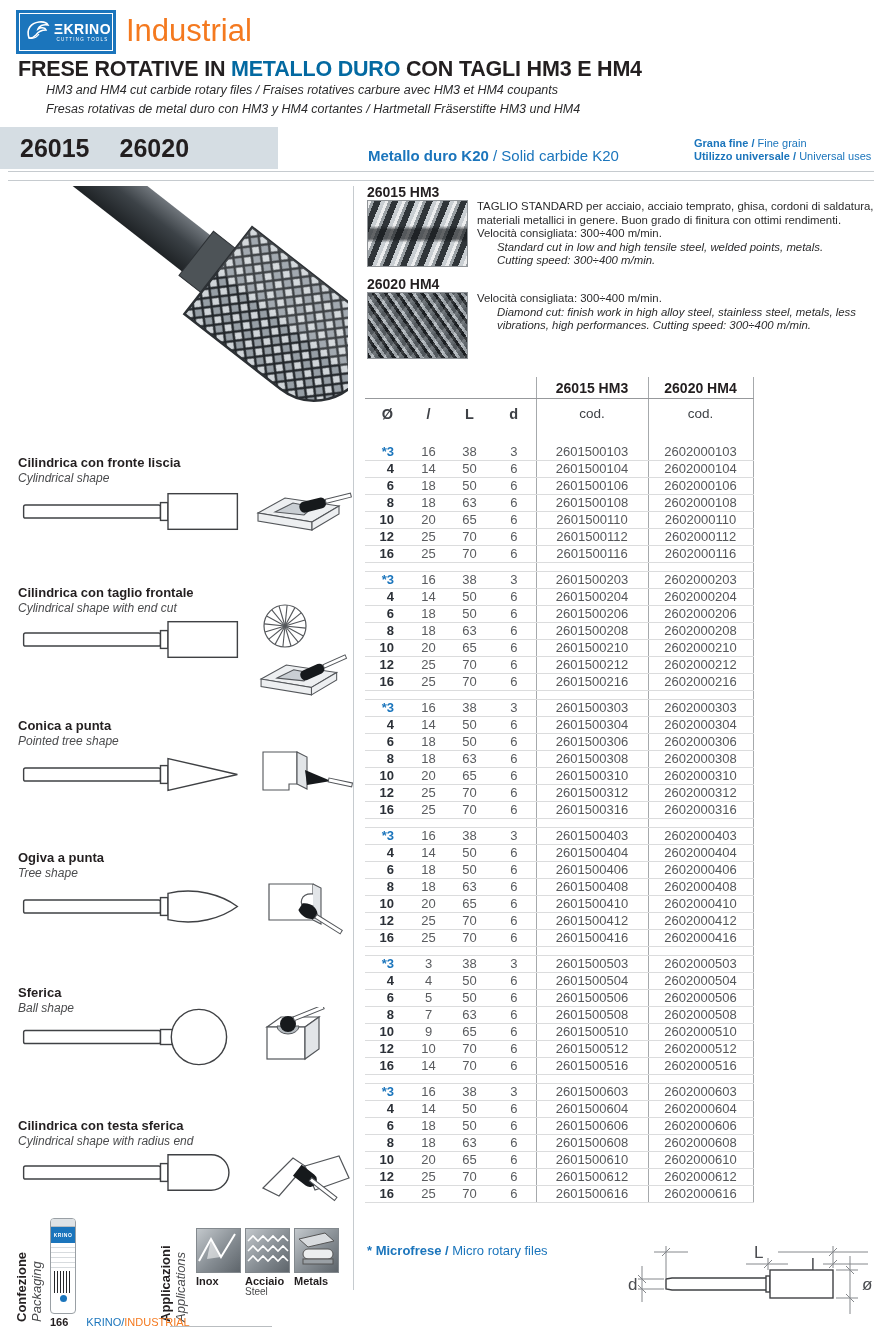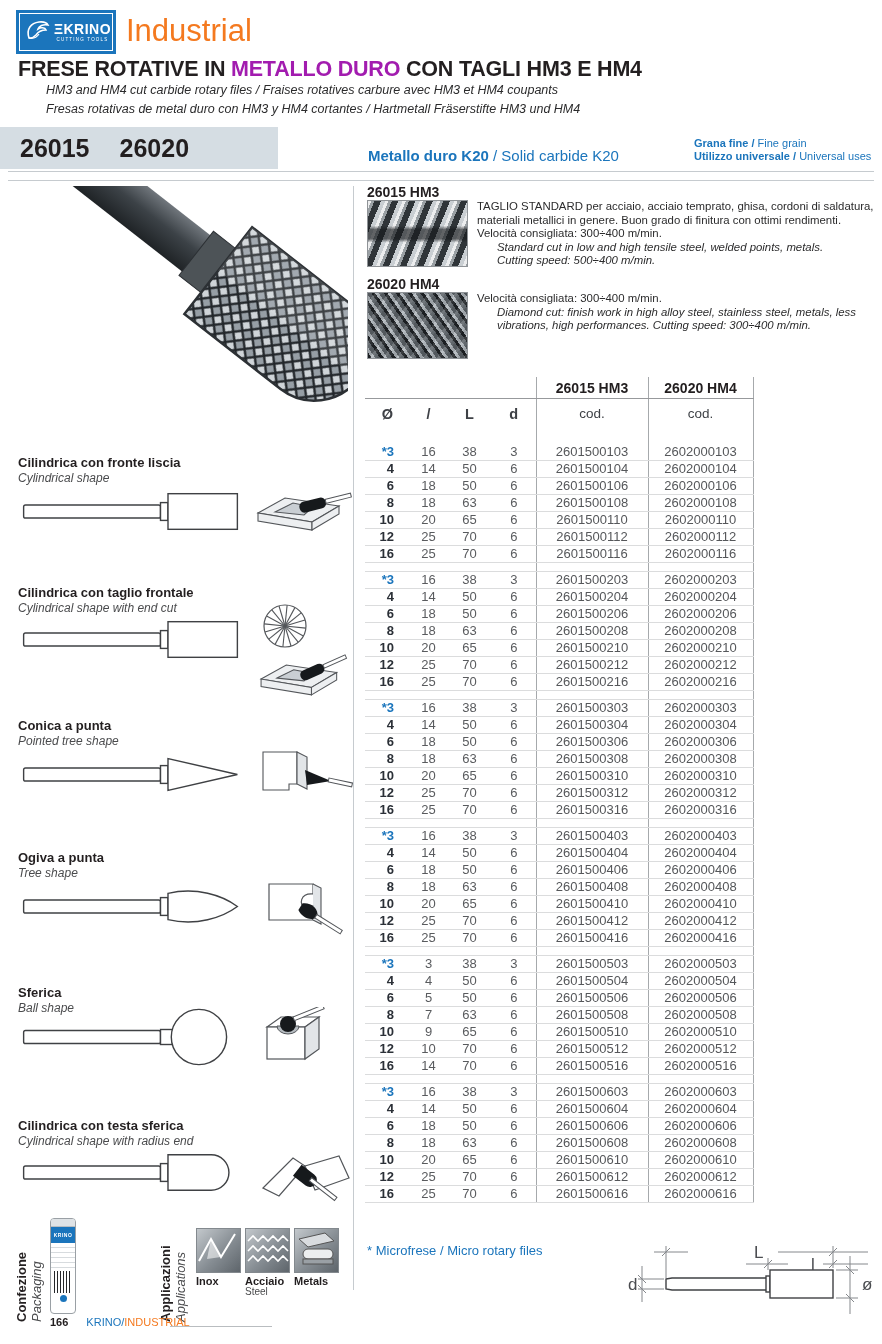--- a/index.html
+++ b/index.html
@@ -10,21 +10,21 @@
   
   .logo{left:16px;top:10px;width:100px;height:44px;background:#1B75BC;padding:0;box-sizing:border-box;}
   .logo-inner{position:absolute;left:3px;top:3px;right:3px;bottom:3px;border:1px solid #fff;
               display:flex;align-items:center;}
   .logo-bird{width:30px;height:30px;margin-left:3px;flex:0 0 auto;}
   .logo-rt{flex:1;text-align:center;line-height:1;}
   .logo-text{color:#fff;font-weight:bold;font-size:14px;letter-spacing:.5px;}
   .logo-sub{color:#fff;font-size:4.5px;letter-spacing:1.2px;margin-top:2px;}
   .series{left:126px;top:13px;font-size:31px;color:#F4791F;}
   .h1line{left:18px;top:57px;font-size:21.5px;font-weight:bold;letter-spacing:-0.2px;}
-  .h1line .blue{color:#a21caf;}
+  .h1line .blue{color:#0369a1;}
   .subt{left:18px;font-size:12.5px;font-style:italic;color:#2b2b2c;margin-left:28px;}
 
   
   .band{left:0;top:127px;width:278px;height:42px;background:#D5DDE3;}
   .band-codes{position:absolute;left:20px;top:7px;font-size:25px;font-weight:bold;color:#221E1F;}
   .band-codes span + span{margin-left:30px;margin-top:38px;}
   .material{left:368px;top:147px;font-size:15px;color:#1B75BC;}
   .material b{font-weight:bold;}
   .grainbox{left:694px;top:137px;font-size:11px;line-height:13px;color:#1B75BC;}
   .grainbox b{font-weight:bold;}
@@ -78,21 +78,21 @@
   .spec tr.h2 td.cod{font-weight:normal;font-size:13.5px;color:#3e4146;}
   .spec tr.h3 td{height:15px;}
   .spec td.v1{border-left:1px solid #A6A9AC;border-right:1px solid #A6A9AC;}
   .spec td.v2{border-right:1px solid #A6A9AC;}
   .spec tbody td.v1,.spec tbody td.v2{color:#55575a;}
   .spec td.c0{font-weight:bold;color:#2b3037;text-align:right;padding-right:16px;}
   .spec td.c0.star{color:#1B75BC;}
   .spec tr.sp td{height:8px;}
 
   .note{left:367px;top:1243px;font-size:13px;color:#1B75BC;}
-  .note b{font-weight:normal;}
+  .note b{font-weight:bold;}
 
   
   .footer{left:18px;top:1316px;font-size:11px;margin-left:32px;}
   .footer .pg{font-weight:bold;color:#221E1F;margin-right:18px;}
   .footer .kb{color:#1B75BC;}
   .footer .ko{color:#F4791F;}
   .f-rule{left:170px;top:1326px;width:102px;height:1px;background:#b9bdc0;}
 
   svg text{font-family:"Liberation Sans",sans-serif;}
 </style>
@@ -355,21 +355,21 @@
       <div class="tile-s"></div>
     </div>
   </div>
 
   <div class="abs pcode" style="left:367px;top:184px;">26015 HM3</div>
   <div class="abs thumb hm3" style="left:367px;top:200px;"></div>
   <div class="abs ptext" style="left:477px;top:200px;">
     <div>TAGLIO STANDARD per acciaio, acciaio temprato, ghisa, cordoni di saldatura, materiali metallici in genere. Buon grado di finitura con ottimi rendimenti.</div>
     <div>Velocità consigliata: 300÷400 m/min.</div>
     <div class="it">Standard cut in low and high tensile steel, welded points, metals.</div>
-    <div class="it">Cutting speed: 500÷400 m/min.</div>
+    <div class="it">Cutting speed: 300÷400 m/min.</div>
   </div>
 
   <div class="abs pcode" style="left:367px;top:276px;">26020 HM4</div>
   <div class="abs thumb hm4" style="left:367px;top:292px;"></div>
   <div class="abs ptext" style="left:477px;top:292px;">
     <div>Velocità consigliata: 300÷400 m/min.</div>
     <div class="it">Diamond cut: finish work in high alloy steel, stainless steel, metals, less vibrations, high performances. Cutting speed: 300÷400 m/min.</div>
   </div>
 
   <table class="spec abs" style="left:365px;top:377px;">

